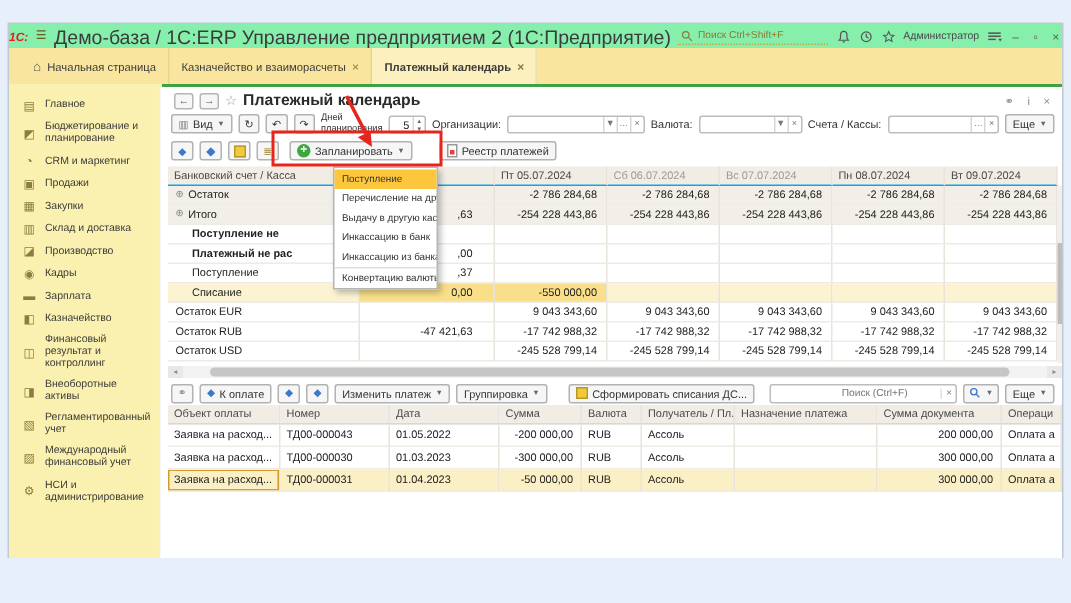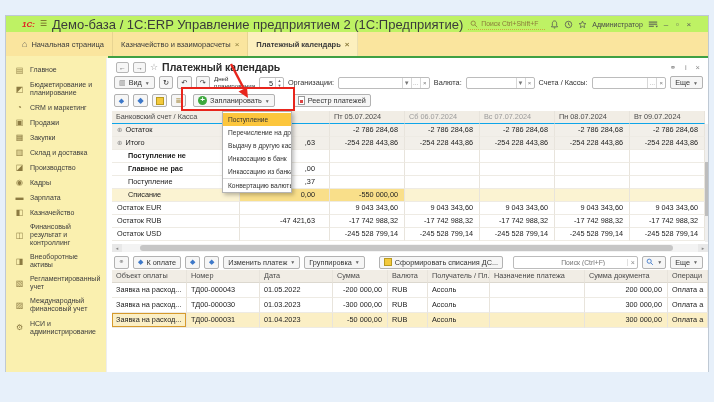--- a/index.html
+++ b/index.html
@@ -1,21 +1,21 @@
 <!DOCTYPE html>
 <html><head>
 <meta charset="utf-8">
 <style>
   html,body{margin:0;padding:0;background:#dfe9f4;}
   *{box-sizing:border-box;font-family:"Liberation Sans",sans-serif;}
   .screen{position:relative;width:714px;height:402px;background:#E7F0FA;overflow:hidden;}
   .window{position:absolute;left:6px;top:16px;width:702px;height:356px;background:#fff;
           box-shadow:0 0 0 1px #bfc9d4;}
   
-  .titlebar{height:16px;background:#bef264;display:flex;align-items:center;padding:0 16px;gap:5px;}
+  .titlebar{height:16px;background:#86efac;display:flex;align-items:center;padding:0 0;gap:5px;}
   .logo1c{color:#E31E24;font-weight:bold;font-size:8px;font-style:italic;}
   .burger{color:#6b5b1e;font-size:8px;line-height:1;}
   .wtitle{font-size:13px;color:#3b3b3b;white-space:nowrap;}
   .tb-search{margin-left:auto;width:118px;height:11px;display:flex;align-items:center;gap:3px;
              border-bottom:1px dotted #c9a93c;color:#8a7a3a;font-size:6.8px;padding:0 2px;}
   .tb-ico{display:flex;align-items:center;justify-content:center;width:12px;height:12px;}
   .user{font-size:7px;color:#4a4a4a;white-space:nowrap;}
   .winctl{font-size:8px;color:#5a5a5a;width:10px;text-align:center;}
   
   .tabsbar{height:24px;background:#FAE59E;display:flex;align-items:stretch;padding-left:8px;}
@@ -368,21 +368,21 @@
                 </div>
                 <div class="fragcell"></div>
                 <div class="num"></div>
                 <div class="num"></div>
                 <div class="num"></div>
                 <div class="num"></div>
                 <div class="num"></div>
               </div>
               <div class="calrow">
                 <div class="lblcell ind bld">
-                  <span>Главное не рас</span>
+                  <span>Платежный не рас</span>
                 </div>
                 <div class="fragcell neg">,00</div>
                 <div class="num"></div>
                 <div class="num"></div>
                 <div class="num"></div>
                 <div class="num"></div>
                 <div class="num"></div>
               </div>
               <div class="calrow">
                 <div class="lblcell ind">

